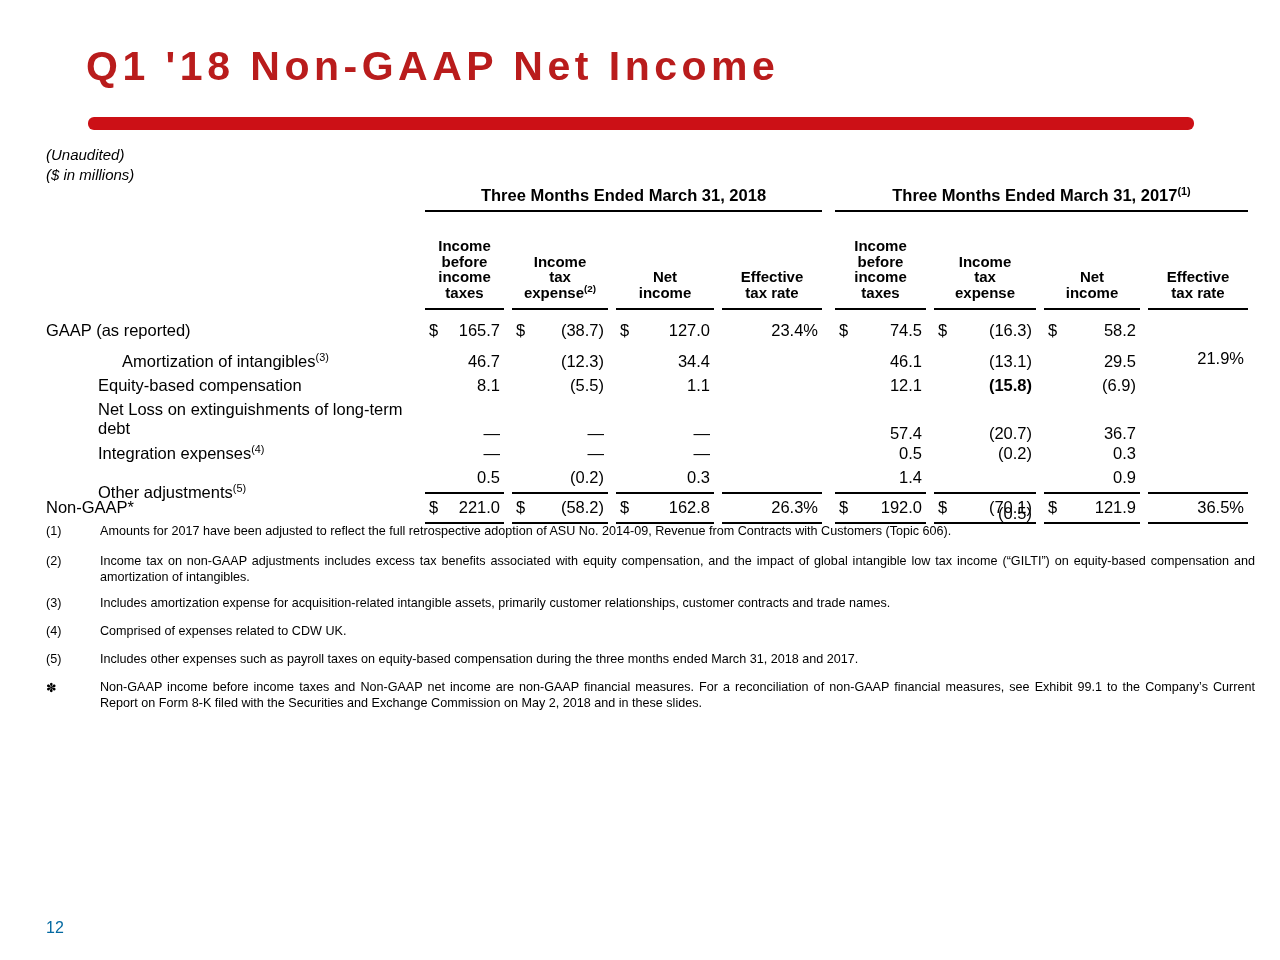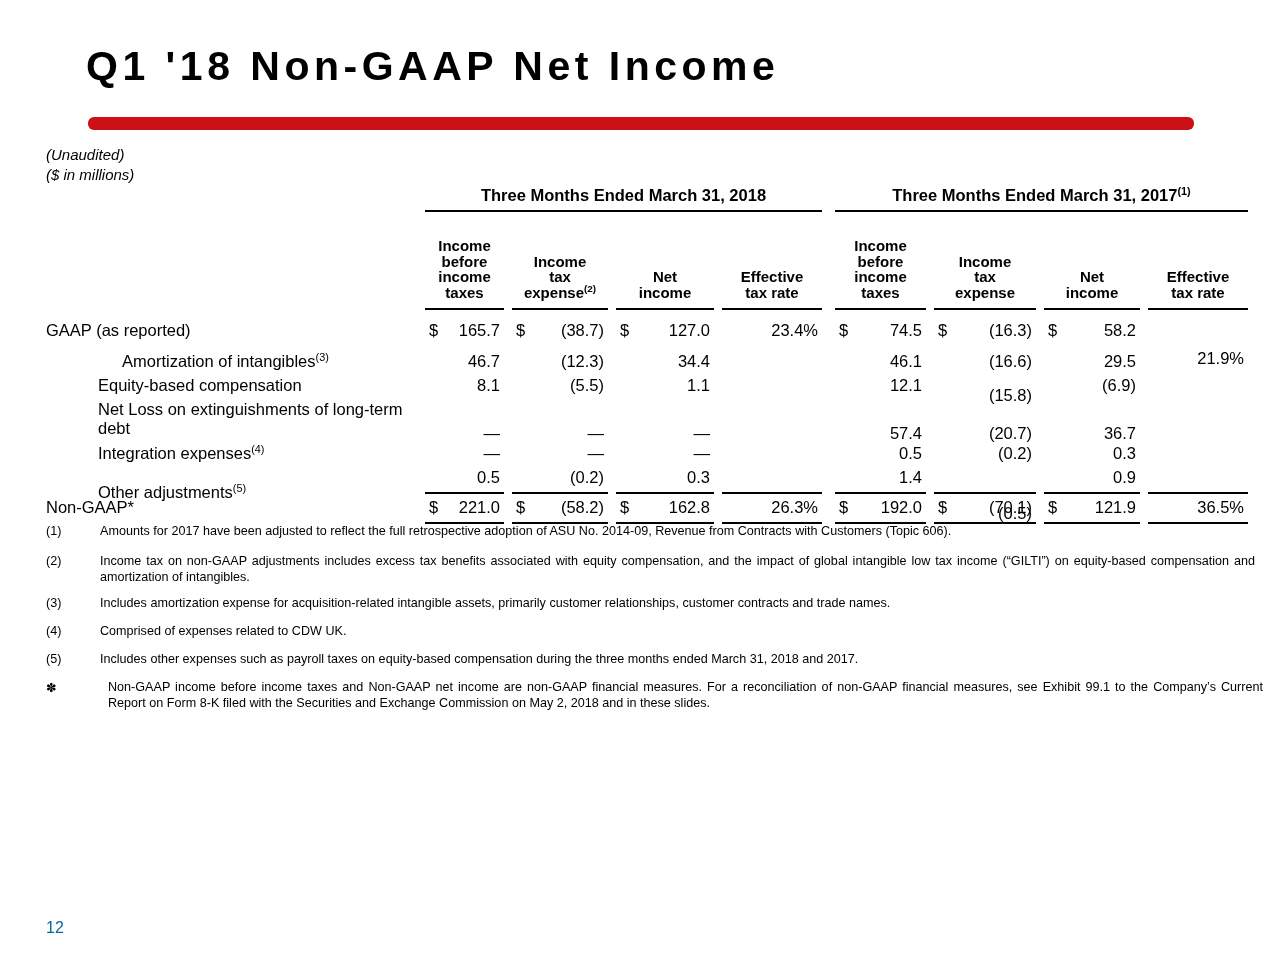--- a/index.html
+++ b/index.html
@@ -17,21 +17,21 @@
   }
 
   
   #slide-title {
     position: absolute;
     left: 86px;
     top: 44px;
     font-size: 41px;
     font-weight: bold;
     letter-spacing: 4.5px;
-    color: #000000;
+    color: #b91c1c;
     white-space: nowrap;
     line-height: 1.1;
   }
   #title-rule {
     position: absolute;
     left: 88px;
     top: 117px;
     width: 1106px;
     height: 13px;
     background: #CC1016;
@@ -238,28 +238,28 @@
     <div class="cur" style="left: 938px; top: 135px;">$</div>
     <div class="cell" style="left: 934px; width: 98px; top: 135px;">(16.3)</div>
     <div class="cur" style="left: 1048px; top: 135px;">$</div>
     <div class="cell" style="left: 1044px; width: 92px; top: 135px;">58.2</div>
     <div class="cell" style="left: 1148px; width: 96px; top: 135px; margin-top: 28px;">21.9%</div>
     <div class="row-label" style="left: 98px; top: 166px; margin-left: 24px;">Amortization of intangibles<span class="sup">(3)</span></div>
     <div class="cell" style="left: 425px; width: 75px; top: 166px;">46.7</div>
     <div class="cell" style="left: 512px; width: 92px; top: 166px;">(12.3)</div>
     <div class="cell" style="left: 616px; width: 94px; top: 166px;">34.4</div>
     <div class="cell" style="left: 835px; width: 87px; top: 166px;">46.1</div>
-    <div class="cell" style="left: 934px; width: 98px; top: 166px;">(16.6)</div>
+    <div class="cell" style="left: 934px; width: 98px; top: 166px;">(13.1)</div>
     <div class="cell" style="left: 1044px; width: 92px; top: 166px;">29.5</div>
     <div class="row-label" style="left: 98px; top: 190px;">Equity-based compensation</div>
     <div class="cell" style="left: 425px; width: 75px; top: 190px;">8.1</div>
     <div class="cell" style="left: 512px; width: 92px; top: 190px;">(5.5)</div>
     <div class="cell" style="left: 616px; width: 94px; top: 190px;">1.1</div>
     <div class="cell" style="left: 835px; width: 87px; top: 190px;">12.1</div>
-    <div class="cell" style="left: 934px; width: 98px; top: 200px;">(15.8)</div>
+    <div class="cell" style="left: 934px; width: 98px; top: 190px; font-weight: bold;">(15.8)</div>
     <div class="cell" style="left: 1044px; width: 92px; top: 190px;">(6.9)</div>
     <div class="row-label wrap" style="left: 98px; top: 214px;">Net Loss on extinguishments of long-term debt</div>
     <div class="cell" style="left: 425px; width: 75px; top: 238px;">—</div>
     <div class="cell" style="left: 512px; width: 92px; top: 238px;">—</div>
     <div class="cell" style="left: 616px; width: 94px; top: 238px;">—</div>
     <div class="cell" style="left: 835px; width: 87px; top: 238px;">57.4</div>
     <div class="cell" style="left: 934px; width: 98px; top: 238px;">(20.7)</div>
     <div class="cell" style="left: 1044px; width: 92px; top: 238px;">36.7</div>
     <div class="row-label" style="left: 98px; top: 258px;">Integration expenses<span class="sup">(4)</span></div>
     <div class="cell" style="left: 425px; width: 75px; top: 258px;">—</div>
@@ -313,16 +313,16 @@
     <div class="fn-text nojust" style="top: 0px;">Amounts for 2017 have been adjusted to reflect the full retrospective adoption of ASU No. 2014-09, Revenue from Contracts with Customers (Topic 606).</div>
     <div class="fn-mark" style="top: 30px;">(2)</div>
     <div class="fn-text" style="top: 30px;">Income tax on non-GAAP adjustments includes excess tax benefits associated with equity compensation, and the impact of global intangible low tax income (“GILTI”) on equity-based compensation and amortization of intangibles.</div>
     <div class="fn-mark" style="top: 72px;">(3)</div>
     <div class="fn-text nojust" style="top: 72px;">Includes amortization expense for acquisition-related intangible assets, primarily customer relationships, customer contracts and trade names.</div>
     <div class="fn-mark" style="top: 100px;">(4)</div>
     <div class="fn-text nojust" style="top: 100px;">Comprised of expenses related to CDW UK.</div>
     <div class="fn-mark" style="top: 128px;">(5)</div>
     <div class="fn-text nojust" style="top: 128px;">Includes other expenses such as payroll taxes on equity-based compensation during the three months ended March 31, 2018 and 2017.</div>
     <div class="fn-mark" style="top: 156px;">✽</div>
-    <div class="fn-text" style="top: 156px; margin-left: 8px;">Non-GAAP income before income taxes and Non-GAAP net income are non-GAAP financial measures. For a reconciliation of non-GAAP financial measures, see Exhibit 99.1 to the Company’s Current Report on Form 8-K filed with the Securities and Exchange Commission on May 2, 2018 and in these slides.</div>
+    <div class="fn-text" style="top: 156px;">Non-GAAP income before income taxes and Non-GAAP net income are non-GAAP financial measures. For a reconciliation of non-GAAP financial measures, see Exhibit 99.1 to the Company’s Current Report on Form 8-K filed with the Securities and Exchange Commission on May 2, 2018 and in these slides.</div>
   </div>
 
 <div id="page-number">12</div>
 
 </body></html>

